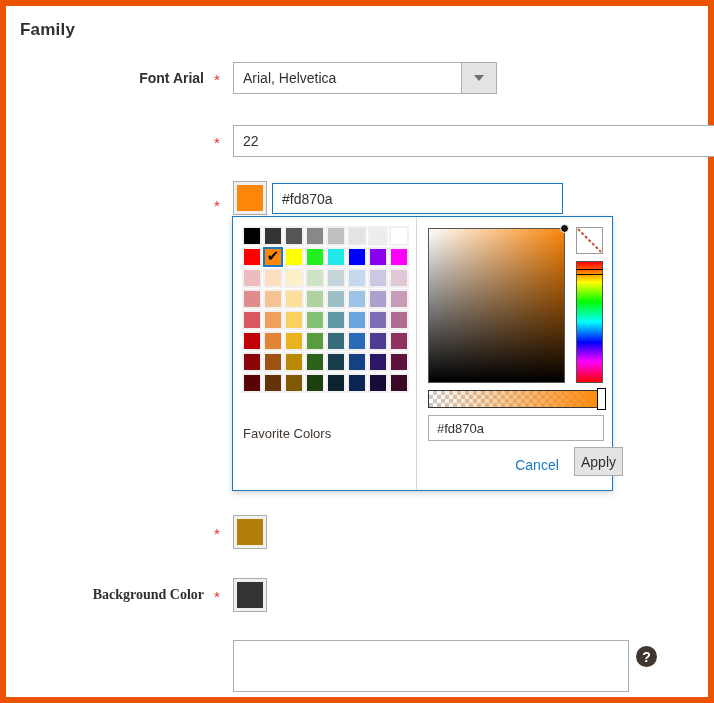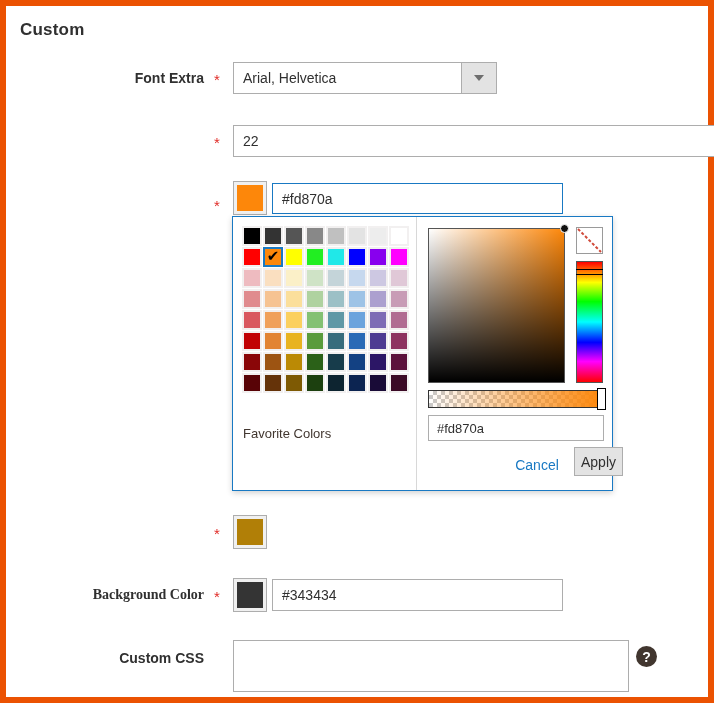--- a/index.html
+++ b/index.html
@@ -257,23 +257,23 @@
     display: flex; align-items: center; justify-content: center;
     font-family: "Liberation Sans", sans-serif;
     cursor: pointer;
   }
 </style>
 </head>
 <body>
 
 <div id="panel">
 
-  <div class="section-title">Custom</div>
-
-  <div class="flabel" style="left:60px; top:64px; width:138px;">Font Extra</div>
+  <div class="section-title">Family</div>
+
+  <div class="flabel" style="left:60px; top:64px; width:138px;">Font Arial</div>
   <div class="req" style="left:208px; top:66px;">*</div>
 
   <div class="selwrap" style="left:227px; top:56px; width:264px; height:32px;gap:38px;">
     <div class="selval">Arial, Helvetica</div>
     <div class="selbtn">
       <span class="caret"></span>
     </div>
   </div>
 
   <div class="req" style="left:208px; top:129px;">*</div>
@@ -392,20 +392,18 @@
   <div class="req" style="left:208px; top:520px;">*</div>
   <div class="swbtn" style="left:227px; top:509px; width:34px; height:34px;">
     <div class="chip" id="chip-extra" style="background: rgb(177, 127, 7);"></div>
   </div>
 
   <div class="flabel" style="left:40px; top:581px; width:158px;font-family:Liberation Serif, serif;">Background Color</div>
   <div class="req" style="left:208px; top:583px;">*</div>
   <div class="swbtn" style="left:227px; top:572px; width:34px; height:34px;">
     <div class="chip" id="chip-bg" style="background: rgb(52, 52, 52);"></div>
   </div>
-  <input class="txtinput" id="bgcolor-input" style="left: 266px; top: 573px; width: 291px; height: 32px;" value="#343434">
-
-  <div class="flabel" style="left:60px; top:644px; width:138px;">Custom CSS</div>
+
   <textarea id="customcss" style="left: 227px; top: 634px; width: 396px; height: 52px;" placeholder=""></textarea>
 
   <div id="helpicon">?</div>
 
 </div>
 
 </body></html>

